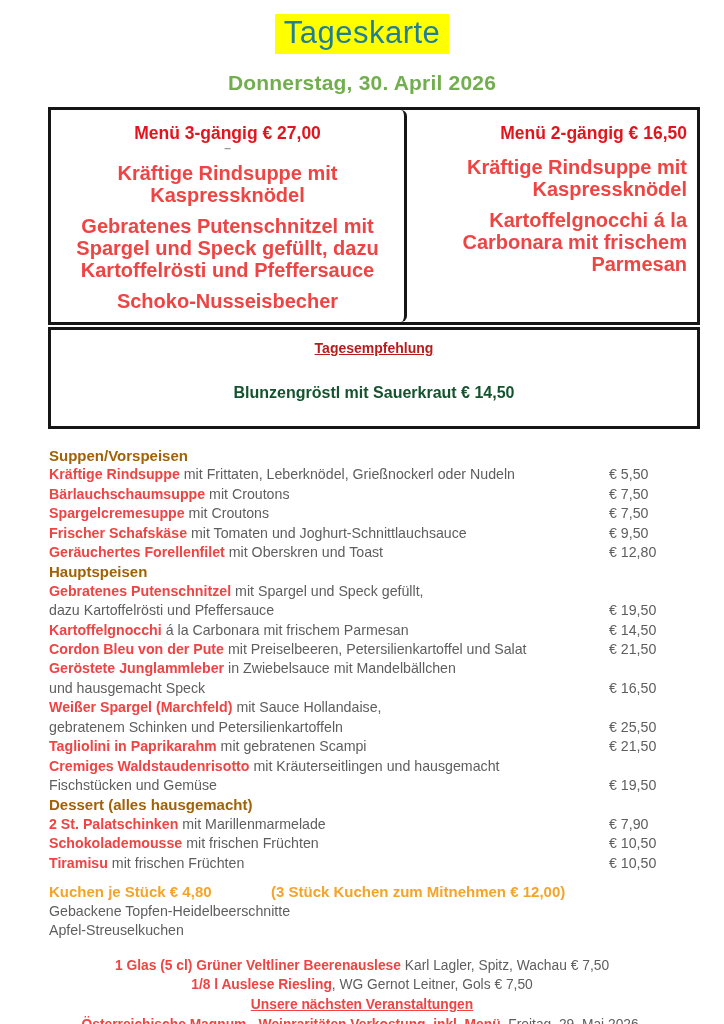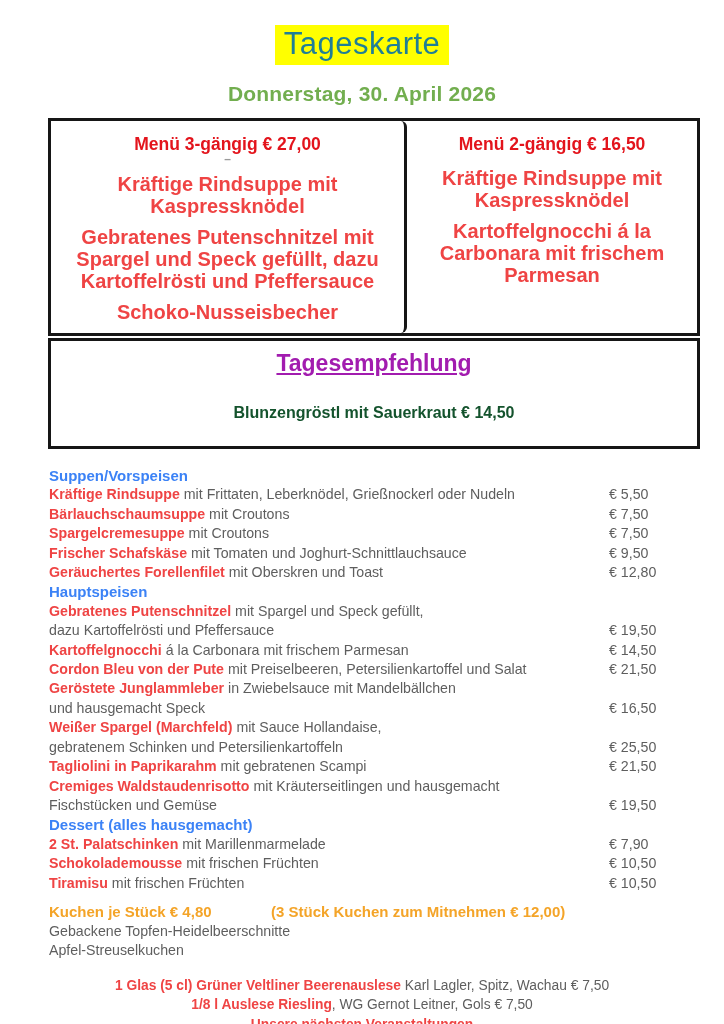--- a/index.html
+++ b/index.html
@@ -1,41 +1,41 @@
 <!DOCTYPE html>
 <html><head>
 <meta charset="utf-8">
 <style>
   html,body{margin:0;padding:0;background:#ffffff;}
   body{width:724px;height:1024px;font-family:"Liberation Sans",sans-serif;-webkit-font-smoothing:antialiased;}
   .page{position:relative;width:724px;height:1024px;overflow:hidden;background:#fff;}
 
   
-  .title-wrap{text-align:center;padding-top:25px;}
+  .title-wrap{text-align:center;padding-top:14px;}
   .title-highlight{display:inline-block;background:#ffff00;color:#1f7f96;font-size:31px;letter-spacing:.5px;padding:1px 9px 3px;}
   .date{text-align:center;color:#72ae4f;font-weight:700;font-size:21px;margin-top:17px;letter-spacing:.2px;}
 
   
   .boxes{width:652px;margin:12px 0 0 48px;box-sizing:border-box;}
   .menu-grid{display:flex;border:3px solid #161616;box-sizing:border-box;}
   .menu-cell{box-sizing:border-box;text-align:center;}
   .menu-cell-left{width:356px;border-right:3px solid #161616;padding:8px 14px 10px;border-radius:6px;}
-  .menu-cell-right{flex:1;padding:8px 10px 12px;}
+  .menu-cell-right{flex:1;padding:8px 10px 12px;text-align:right;}
   .menu-title{color:#e3141c;font-weight:700;font-size:17.5px;margin-top:5px;}
   .menu-sep{color:#9a9a9a;font-size:12px;line-height:9px;font-weight:700;}
   .menu-course{font-weight:700;color:#ef4444;font-size:20px;line-height:22px;margin-top:9px;}
   .menu-cell-right .menu-course:first-child{margin-top:12px;}
 
   .reco-box{border:3px solid #161616;box-sizing:border-box;margin-top:2px;padding:9px 0 24px;text-align:center;}
-  .reco-title{display:inline-block;color:#a21caf;font-weight:700;font-size:23px;text-decoration:underline;}
+  .reco-title{display:inline-block;color:#b91c1c;font-weight:700;font-size:14px;text-decoration:underline;}
   .reco-item{font-weight:700;color:#14532d;font-size:16px;margin-top:27px;}
 
   
   .list{width:615px;margin:17px 0 0 49px;}
-  .section-header{color:#3b82f6;font-weight:700;font-size:15px;line-height:19.4px;}
+  .section-header{color:#a16207;font-weight:700;font-size:15px;line-height:19.4px;}
   .row{display:flex;align-items:flex-end;font-size:14.2px;line-height:19.4px;}
   .row-text{flex:1;color:#5e5e5e;}
   .b{font-weight:700;color:#ef4444;}
   .price{width:55px;flex-shrink:0;color:#5e5e5e;white-space:nowrap;}
 
   
   .cakes{width:615px;margin:9px 0 0 49px;font-size:14.2px;line-height:19.6px;}
   .cakes-header{display:flex;color:#f4a428;font-weight:700;font-size:15px;align-items:flex-end;}
   .cakes-header-left{width:222px;}
   .cakes-cols{display:flex;color:#5e5e5e;}

